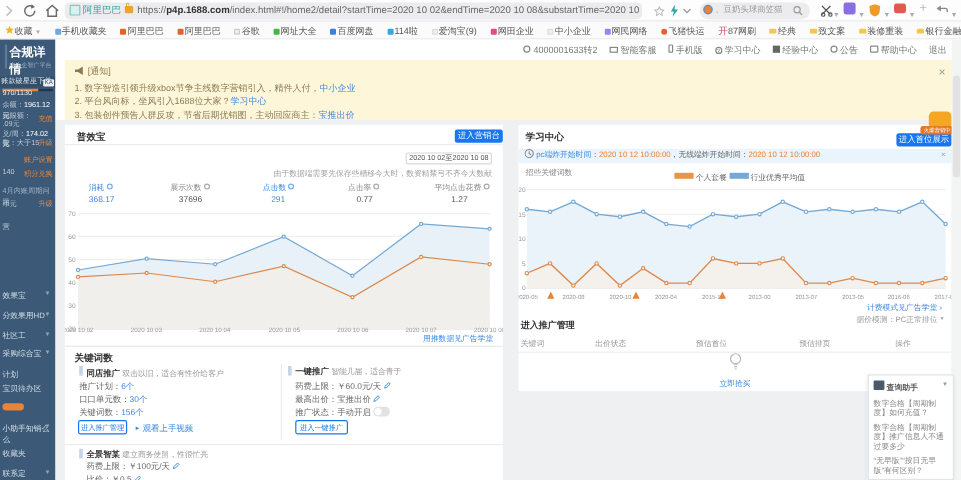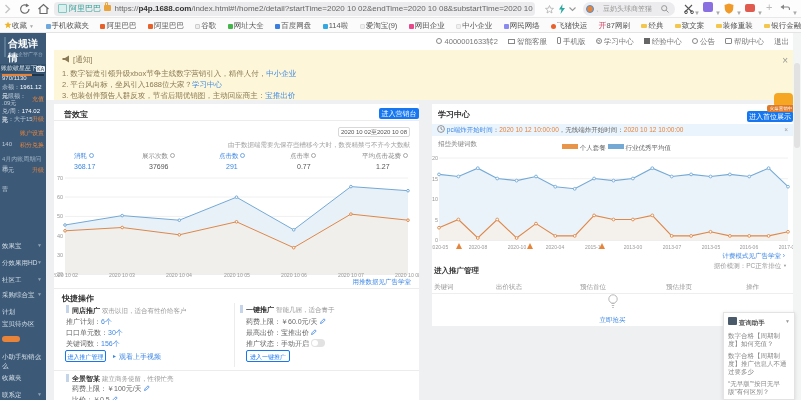--- a/index.html
+++ b/index.html
@@ -181,21 +181,21 @@
             <text x="68" y="107">2020 10 03</text>
             <text x="125" y="107">2020 10 04</text>
             <text x="183" y="107">2020 10 05</text>
             <text x="240" y="107">2020 10 06</text>
             <text x="297" y="107">2020 10 07</text>
             <text x="354" y="107">2020 10 08</text>
           </g>
 </svg>
       <div class="abs" style="right:8px;top:174px;font-size:6.5px"><span class="blue">用推数据见广告学堂</span></div>
       <div class="abs" style="left:0;top:184px;width:365px;height:1px;background:#ececec"></div>
-      <div class="abs" style="left:8px;top:189px;font-size:8px;font-weight:bold;color:#333">快捷操作</div>
+      <div class="abs" style="left:8px;top:189px;font-size:8px;font-weight:bold;color:#333">关键词数</div>
 
       <div class="abs" style="left:12px;top:201px;width:3px;height:8px;background:#c5d4e8"></div>
       <div class="abs" style="left:18px;top:202px;font-size:7px;color:#333"><b>同店推广</b> <span style="color:#999;font-size:6.5px">双击以旧，适合有性价给客户</span></div>
       <div class="abs" style="left:12px;top:213px;font-size:7px;color:#666">推广计划：<span class="blue">6个</span></div>
       <div class="abs" style="left:12px;top:224px;font-size:7px;color:#666">口口单元数：<span class="blue">30个</span></div>
       <div class="abs" style="left:12px;top:235px;font-size:7px;color:#666">关键词数：<span class="blue">156个</span></div>
       <div class="abs" style="left:11px;top:246px;width:41px;height:12px;border:1px solid #1677f0;border-radius:2px;color:#1677f0;font-size:6px;line-height:12px;text-align:center">进入推广管理</div>
       <div class="abs" style="left:58px;top:248px;font-size:7px"><span class="blue"><span style="font-size:5px;vertical-align:1px">►</span> 观看上手视频</span></div>
 
       <div class="abs" style="left:186px;top:201px;width:3px;height:8px;background:#c5d4e8"></div>

